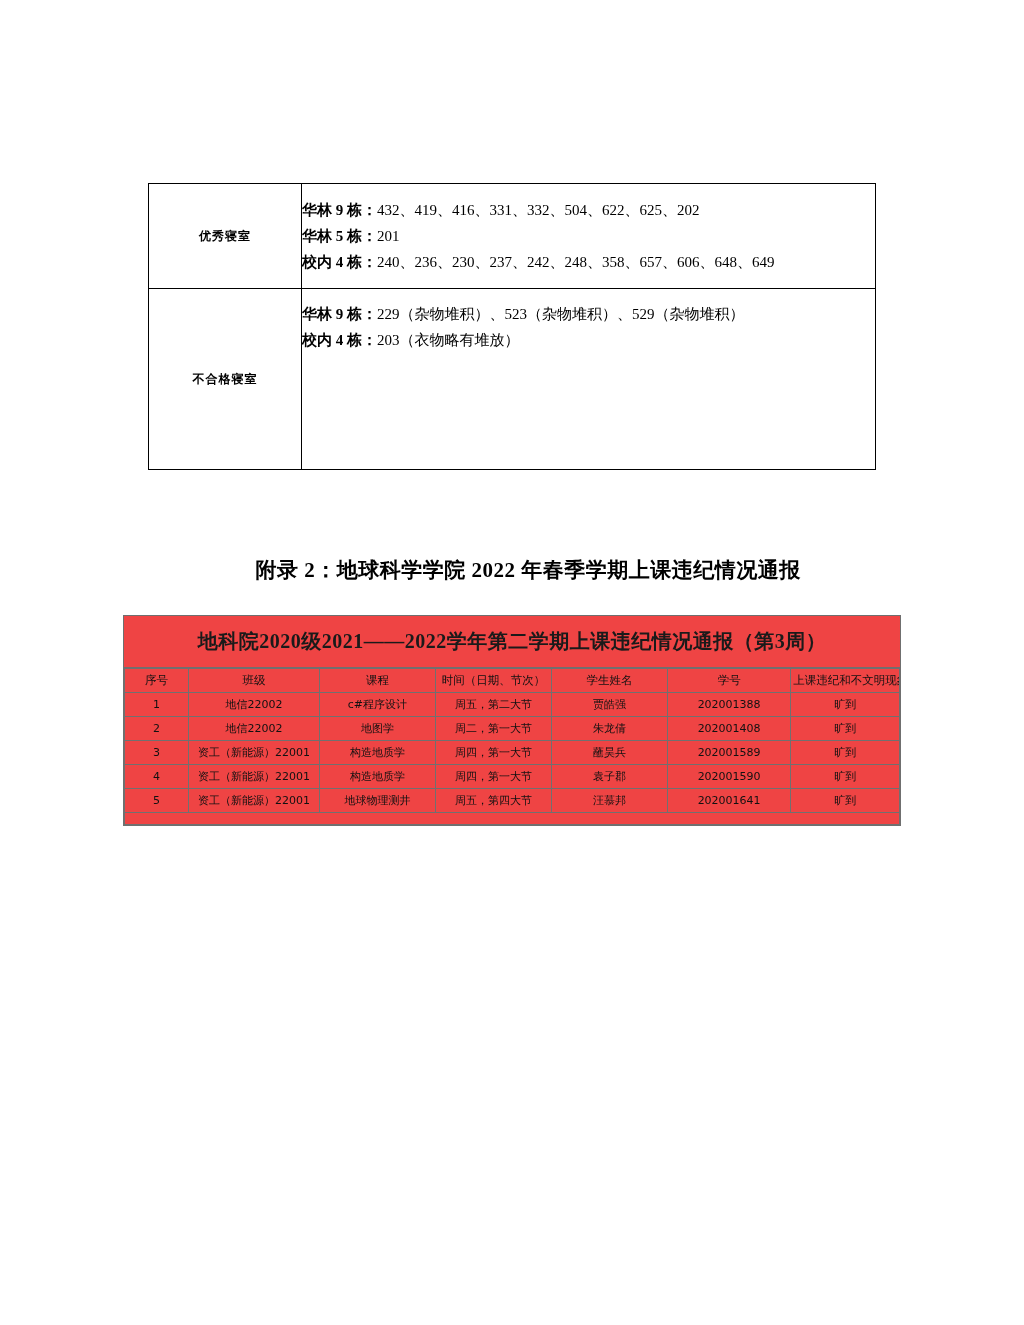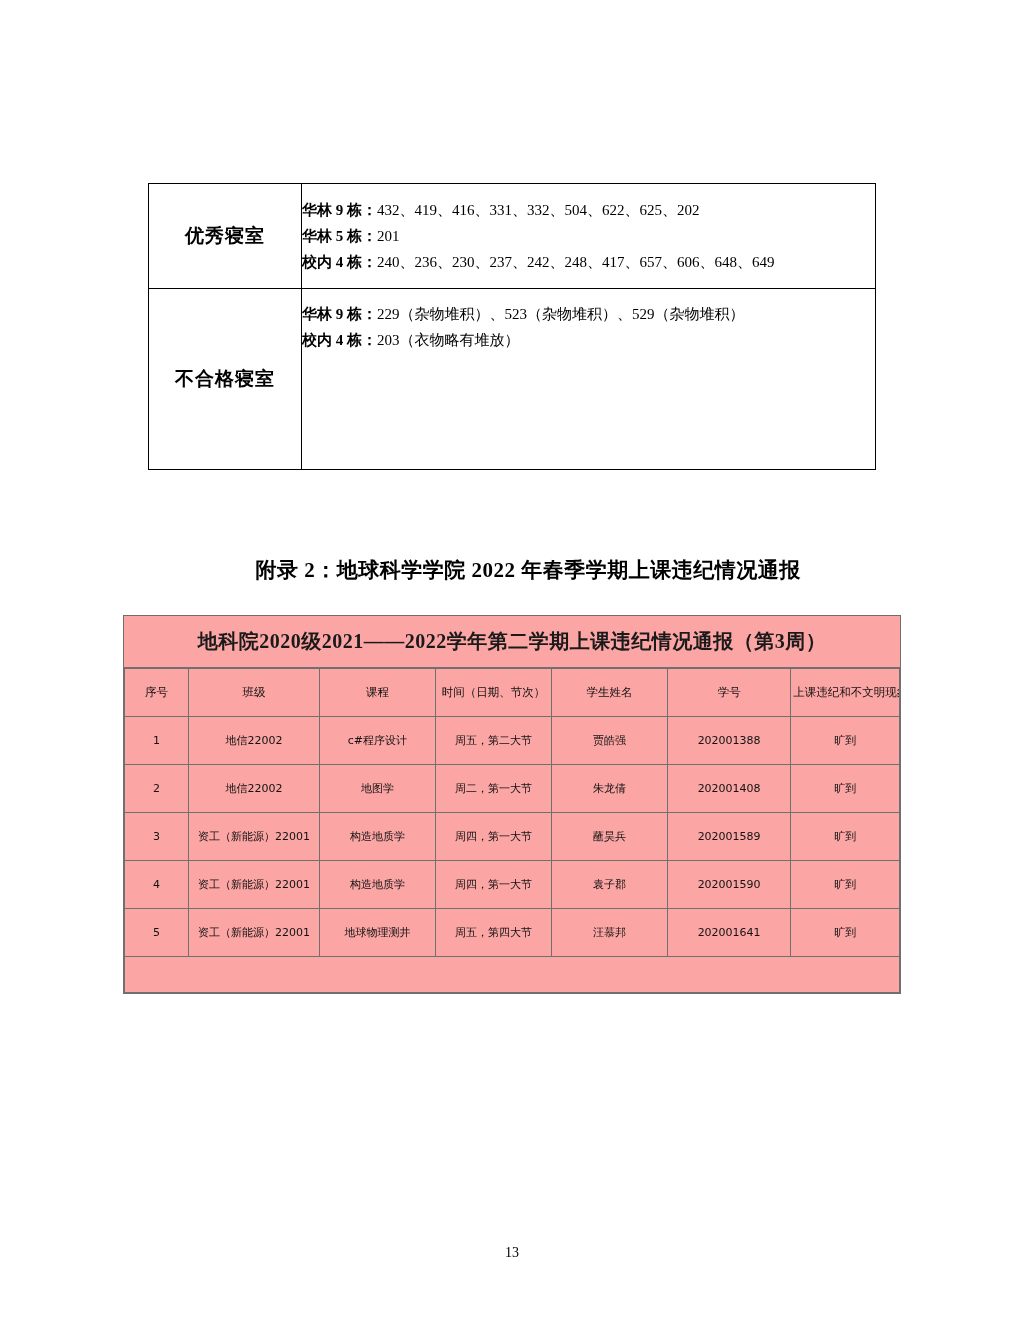--- a/index.html
+++ b/index.html
@@ -49,21 +49,21 @@
   .t1-title {
     text-align: center;
     font-size: 19px;
     font-weight: bold;
     height: 52px;
     letter-spacing: 0.5px;
   }
   .t1-label {
     width: 152px;
     text-align: center;
-    font-size: 19px;
+    font-size: 12px;
     font-weight: bold;
     letter-spacing: 1px;
   }
   .t1-body {
     padding: 10px 12px 10px 14px;
     font-size: 15px;
     line-height: 1.75;
   }
   .t1-body .line {
     white-space: nowrap;
@@ -87,21 +87,21 @@
     font-weight: bold;
     letter-spacing: 0.5px;
   }
 
   
   .scan {
     position: absolute;
     left: 123px;
     top: 615px;
     width: 778px;
-    background: #fca5a5;
+    background: #ef4444;
     border: 1px solid #6f6f6f;
     box-sizing: border-box;
     padding: 0;
     filter: none;
   }
   .scan-title {
     text-align: center;
     font-size: 20px;
     font-weight: bold;
     color: #1a1a1a;
@@ -114,21 +114,21 @@
     width: 100%;
     border-collapse: collapse;
     table-layout: fixed;
     font-family: "DejaVu Sans", "Liberation Sans", sans-serif;
   }
   .scan table td, .scan table th {
     border: 1px solid #707070;
     font-size: 11px;
     text-align: center;
     height: 21px;
-    padding: 13px 2px;
+    padding: 1px 2px;
     color: #111111;
     font-weight: normal;
     overflow: hidden;
     white-space: nowrap;
   }
   .scan table th {
     font-size: 11.5px;
   }
   .scan .c-no     { width: 8%; }
   .scan .c-class  { width: 17%; }
@@ -162,21 +162,21 @@
 <div class="page">
 
 
   <table class="table1">
     <tbody>
     <tr class="row-excellent">
       <td class="t1-label">优秀寝室</td>
       <td class="t1-body">
         <div class="line"><span class="bld">华林 9 栋：</span><span>432、419、416、331、332、504、622、625、202</span></div>
         <div class="line"><span class="bld">华林 5 栋：</span><span>201</span></div>
-        <div class="line"><span class="bld">校内 4 栋：</span><span>240、236、230、237、242、248、417、657、606、648、649</span></div>
+        <div class="line"><span class="bld">校内 4 栋：</span><span>240、236、230、237、242、248、358、657、606、648、649</span></div>
       </td>
     </tr>
     <tr class="row-fail">
       <td class="t1-label">不合格寝室</td>
       <td class="t1-body">
         <div class="line"><span class="bld">华林 9 栋：</span><span>229（杂物堆积）、523（杂物堆积）、529（杂物堆积）</span></div>
         <div class="line"><span class="bld">校内 4 栋：</span><span>203（衣物略有堆放）</span></div>
       </td>
     </tr>
   </tbody>
@@ -242,15 +242,14 @@
         <td>202001641</td>
         <td>旷到</td>
       </tr>
       <tr class="spacer">
         <td colspan="7"></td>
       </tr>
     </tbody>
       </table>
   </div>
 
-  <div class="page-number">13</div>
 
 </div>
 
 </body></html>

